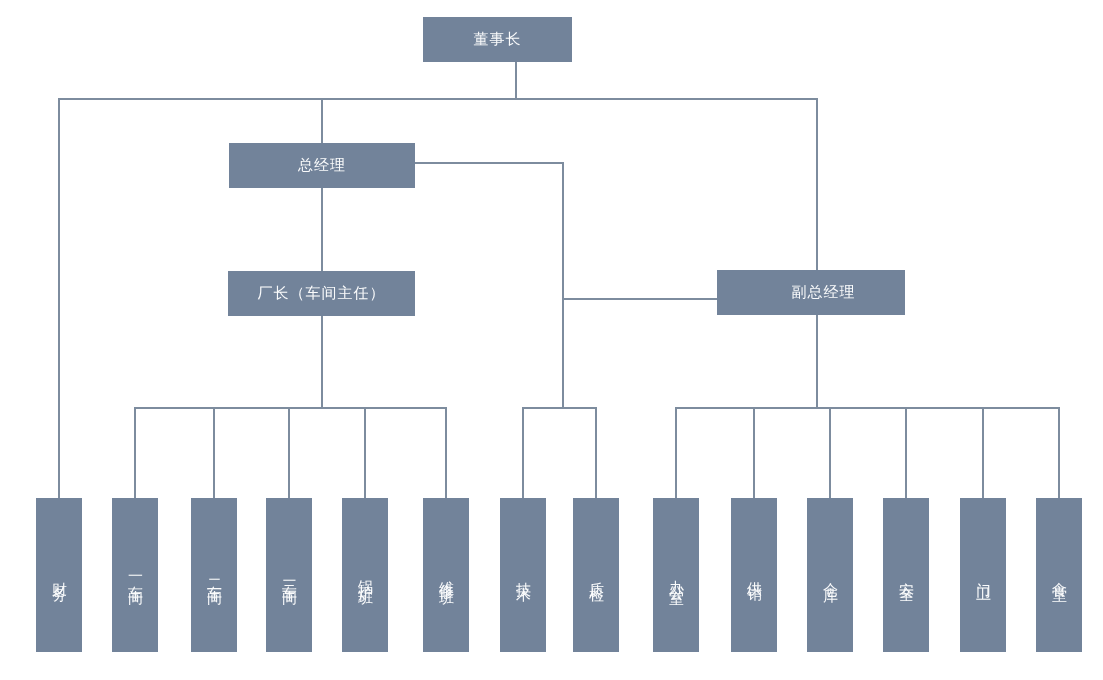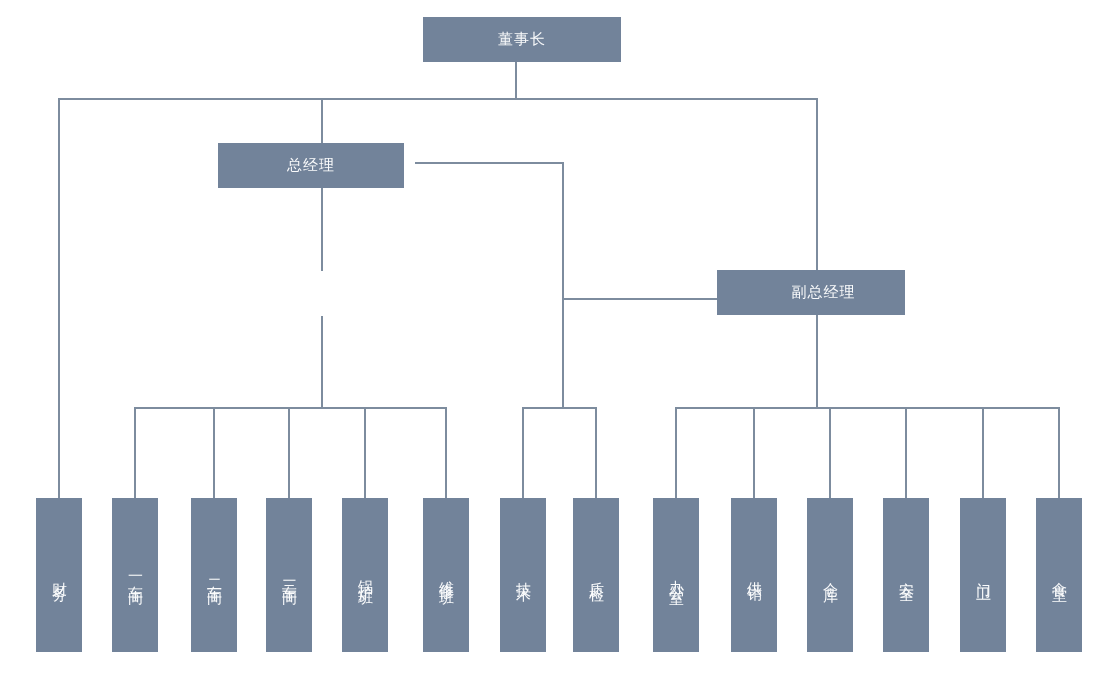--- a/index.html
+++ b/index.html
@@ -66,24 +66,25 @@
   <div class="line" style="left:595px; top:407px; width:2px;  height:91px;"></div>
 
   <div class="line" style="left:675px; top:407px; width:385px; height:2px;"></div>
   <div class="line" style="left:675px; top:407px; width:2px;  height:91px;"></div>
   <div class="line" style="left:753px; top:407px; width:2px;  height:91px;"></div>
   <div class="line" style="left:829px; top:407px; width:2px;  height:91px;"></div>
   <div class="line" style="left:905px; top:407px; width:2px;  height:91px;"></div>
   <div class="line" style="left:982px; top:407px; width:2px;  height:91px;"></div>
   <div class="line" style="left:1058px;top:407px; width:2px;  height:91px;"></div>
 
-  <div class="node node-h" style="left:423px; top:17px;  width:198px;">董事长</div>
+  <div class="node node-h" style="left:423px; top:17px;  width:149px;">董事长</div>
 
-  <div class="node node-h" style="left:218px; top:143px; width:186px;">总经理</div>
+  <div class="node node-h" style="left:229px; top:143px; width:186px;">总经理</div>
 
+  <div class="node node-h" style="left:228px; top:271px; width:187px;">厂长（车间主任）</div>
 
   <div class="node node-h" style="left:717px; top:270px; width:188px;padding-left:25px;">副总经理</div>
 
   <div class="node node-v" style="left:36px;">财务</div>
   <div class="node node-v" style="left:112px;">一车间</div>
   <div class="node node-v" style="left:191px;">二车间</div>
   <div class="node node-v" style="left:266px;">三车间</div>
   <div class="node node-v" style="left:342px;">锅炉班</div>
   <div class="node node-v" style="left:423px;">维修班</div>
   <div class="node node-v" style="left:500px;">技术</div>

